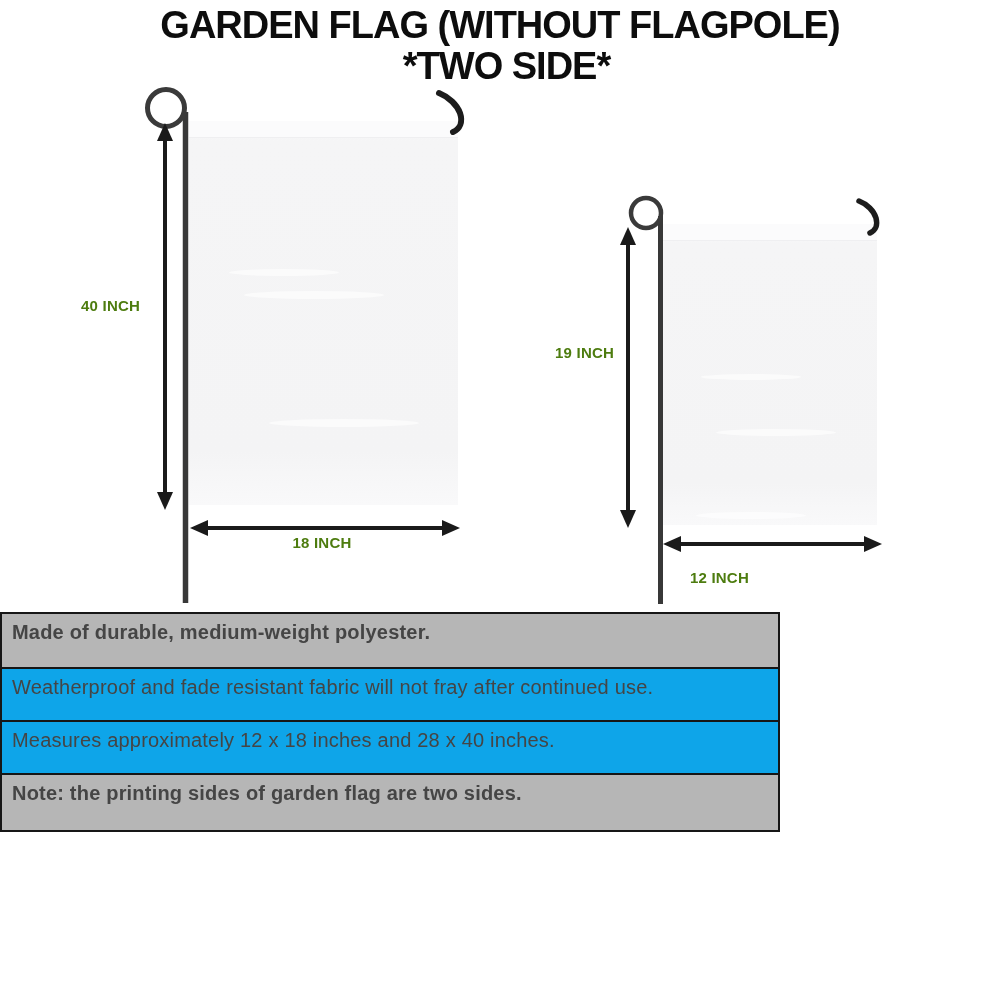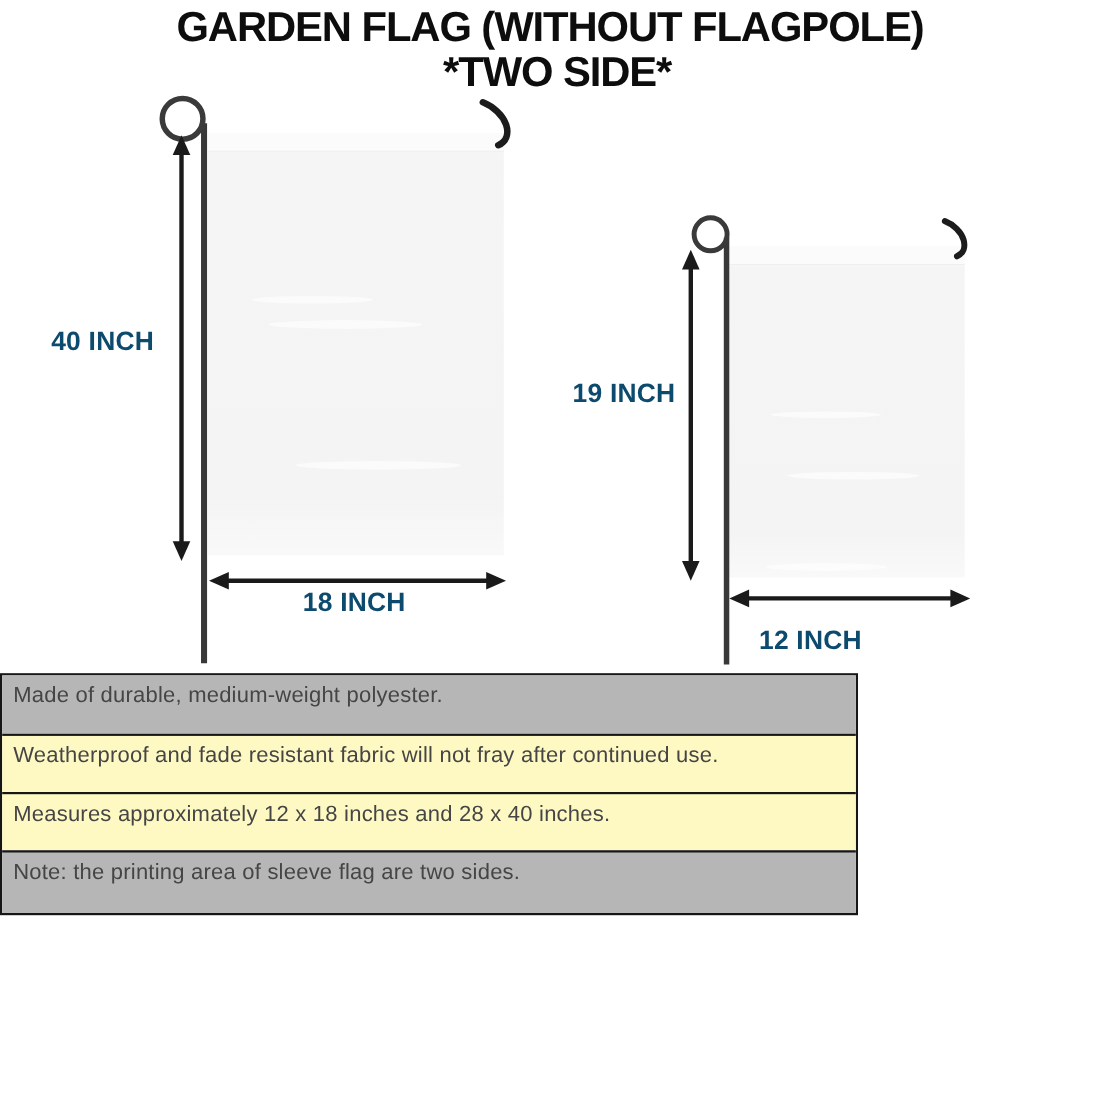--- a/index.html
+++ b/index.html
@@ -27,40 +27,40 @@
     background:#fbfbfc;border-bottom:1px solid #efeff1;
   }
   .fold{
     position:absolute;background:rgba(255,255,255,0.6);
     border-radius:50%;
   }
   
   .overlay{position:absolute;left:0;top:0;width:1000px;height:1000px;pointer-events:none;}
   
   .dim-label{
-    position:absolute;font-size:24px;font-weight:bold;color:#0c4a6e;
+    position:absolute;font-size:15px;font-weight:bold;color:#4d7c0f;
     letter-spacing:0.2px;white-space:nowrap;
   }
   .dim-40{left:32px;top:297px;width:108px;text-align:right;}
   .dim-28{left:240px;top:534px;width:164px;text-align:center;}
   .dim-18{left:494px;top:344px;width:120px;text-align:right;}
   .dim-12{left:690px;top:569px;width:162px;}
   
   .features{
     position:absolute;left:0;top:612px;width:780px;box-sizing:border-box;
     border:2px solid #161616;background:#ffffff;
   }
   .feature-row{
     height:53px;box-sizing:border-box;
     padding:5px 8px 0 10px;
     font-size:20px;line-height:26px;color:#454545;letter-spacing:0.2px;
-    background:#fef9c3;
+    background:#0ea5e9;
   }
   .feature-row + .feature-row{border-top:2px solid #161616;}
-  .feature-row.shaded{background:#b6b6b6;}
+  .feature-row.shaded{background:#b6b6b6;font-weight:bold;}
   .feature-row.last{height:57px;}
 </style>
 </head>
 <body>
 
 <div class="title-block">
   <div class="title-line1">GARDEN FLAG (WITHOUT FLAGPOLE)</div>
   <div class="title-line2">*TWO SIDE*</div>
 </div>
 
@@ -121,14 +121,14 @@
 
 <div class="dim-label dim-40">40 INCH</div>
 <div class="dim-label dim-28">18 INCH</div>
 <div class="dim-label dim-18">19 INCH</div>
 <div class="dim-label dim-12">12 INCH</div>
 
 <div class="features">
   <div class="feature-row shaded">Made of durable, medium-weight polyester.</div>
   <div class="feature-row">Weatherproof and fade resistant fabric will not fray after continued use.</div>
   <div class="feature-row">Measures approximately 12 x 18 inches and 28 x 40 inches.</div>
-  <div class="feature-row shaded last">Note: the printing area of sleeve flag are two sides.</div>
+  <div class="feature-row shaded last">Note: the printing sides of garden flag are two sides.</div>
 </div>
 
 </body></html>

